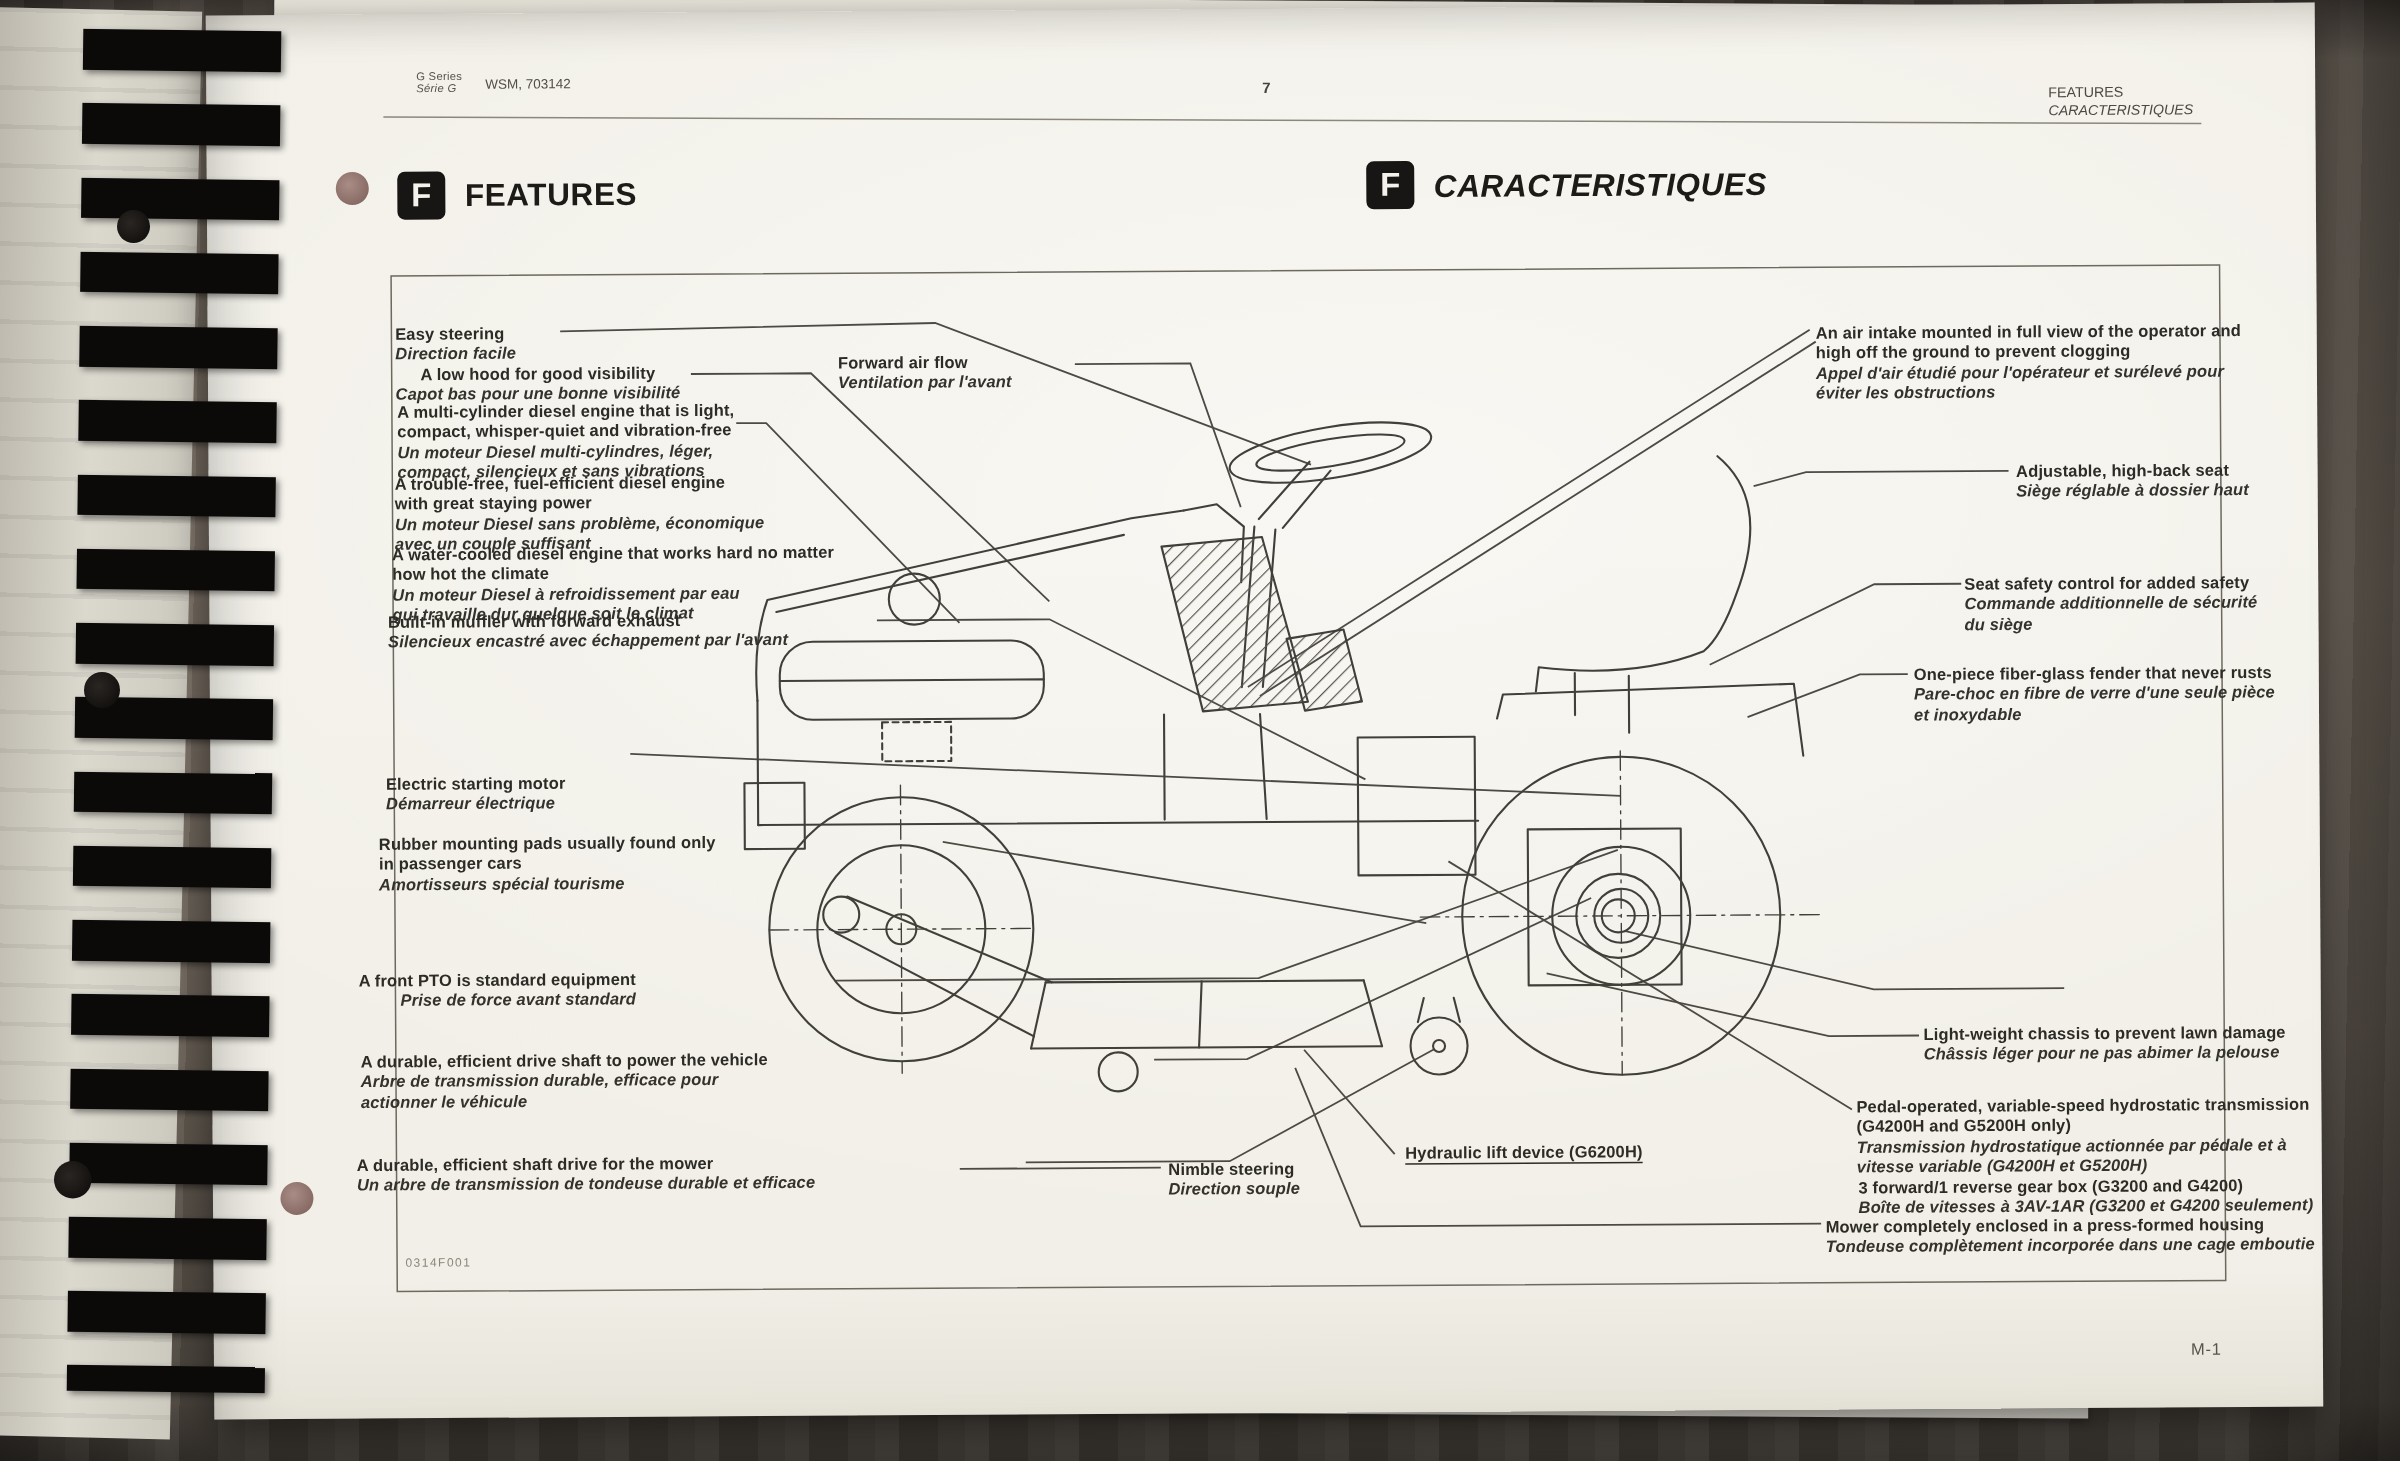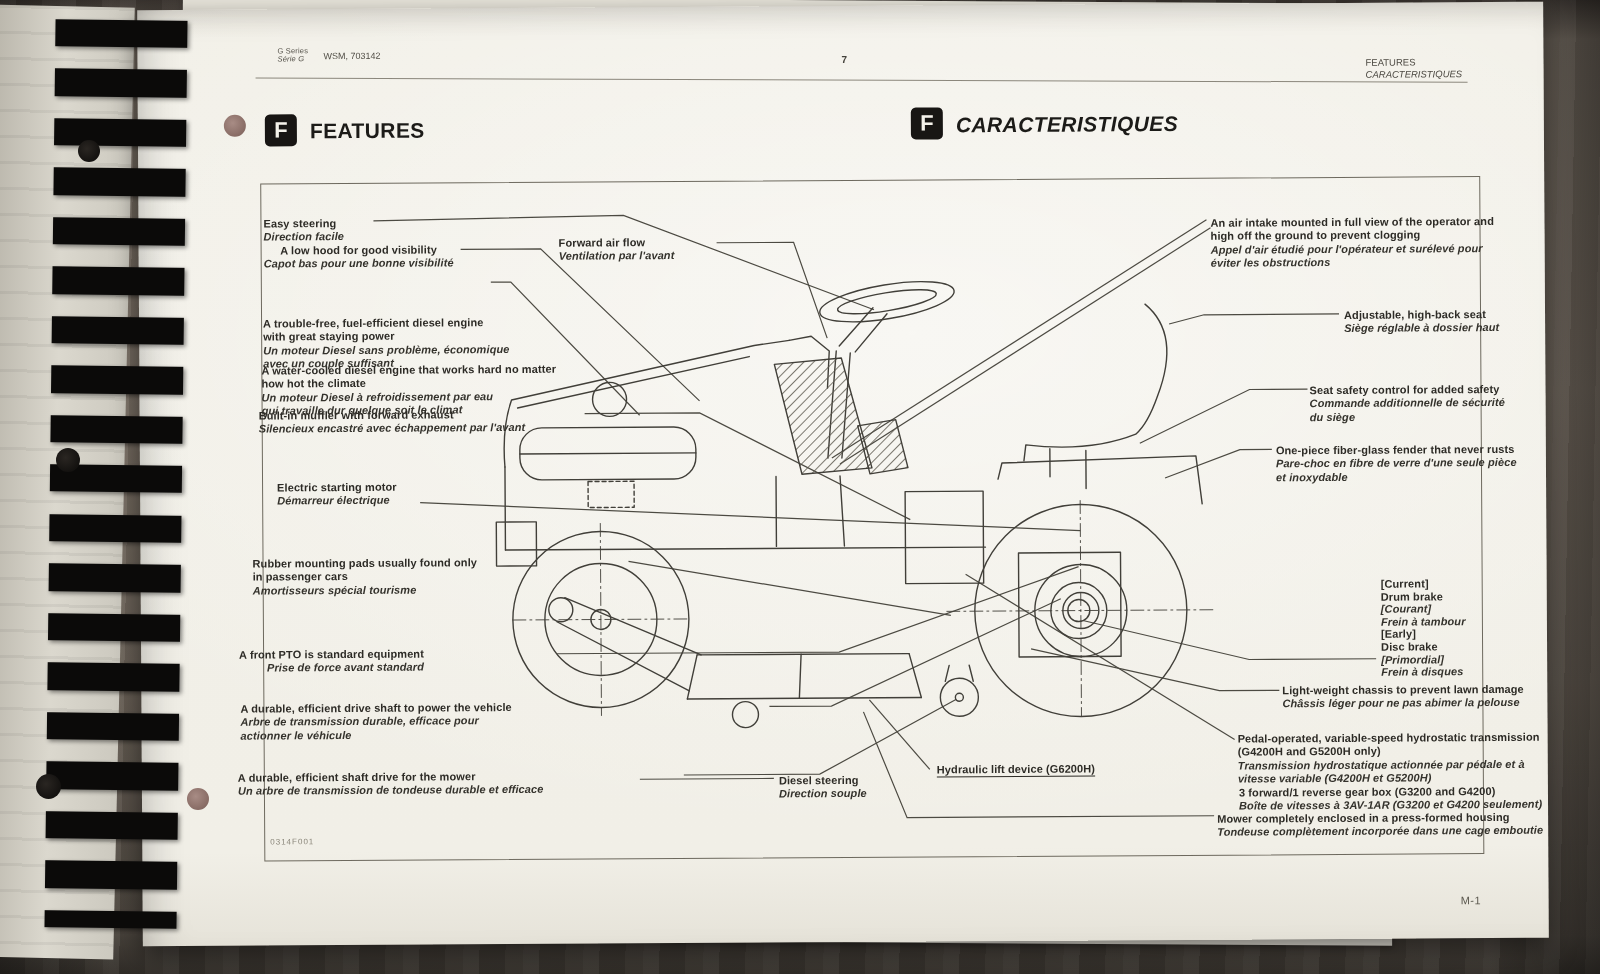--- a/index.html
+++ b/index.html
@@ -200,37 +200,43 @@
   </svg>
 
   <div class="co" style="left:125px;top:208px;">
     <span class="en">Easy steering</span>
     <span class="fr">Direction facile</span>
   </div>
   <div class="co" style="left:125px;top:235px;text-align:center;">
     <span class="en">A low hood for good visibility</span>
     <span class="fr">Capot bas pour une bonne visibilité</span>
   </div>
+  <div class="co" style="left:126px;top:260px;">
+    <span class="en">A multi-cylinder diesel engine that is light,
+compact, whisper-quiet and vibration-free</span>
+    <span class="fr">Un moteur Diesel multi-cylindres, léger,
+compact, silencieux et sans vibrations</span>
+  </div>
   <div class="co" style="left:124px;top:308px;">
     <span class="en">A trouble-free, fuel-efficient diesel engine
 with great staying power</span>
     <span class="fr">Un moteur Diesel sans problème, économique
 avec un couple suffisant</span>
   </div>
   <div class="co" style="left:122px;top:355px;">
     <span class="en">A water-cooled diesel engine that works hard no matter
 how hot the climate</span>
     <span class="fr">Un moteur Diesel à refroidissement par eau
 qui travaille dur quelque soit le climat</span>
   </div>
   <div class="co" style="left:119px;top:400px;">
     <span class="en">Built-in muffler with forward exhaust</span>
     <span class="fr">Silencieux encastré avec échappement par l'avant</span>
   </div>
-  <div class="co" style="left:117px;top:472px;margin-left:20px;">
+  <div class="co" style="left:117px;top:508px;">
     <span class="en">Electric starting motor</span>
     <span class="fr">Démarreur électrique</span>
   </div>
   <div class="co" style="left:112px;top:548px;">
     <span class="en">Rubber mounting pads usually found only
 in passenger cars</span>
     <span class="fr">Amortisseurs spécial tourisme</span>
   </div>
   <div class="co" style="left:98px;top:639px;text-align:right;">
     <span class="en">A front PTO is standard equipment</span>
@@ -244,21 +250,21 @@
   <div class="co" style="left:96px;top:762px;">
     <span class="en">A durable, efficient shaft drive for the mower</span>
     <span class="fr">Un arbre de transmission de tondeuse durable et efficace</span>
   </div>
 
   <div class="co" style="left:420px;top:229px;">
     <span class="en">Forward air flow</span>
     <span class="fr">Ventilation par l'avant</span>
   </div>
   <div class="co" style="left:637px;top:768px;">
-    <span class="en">Diesel steering</span>
+    <span class="en">Nimble steering</span>
     <span class="fr">Direction souple</span>
   </div>
   <div class="co" style="left:795px;top:758px;">
     <span class="en ul">Hydraulic lift device (G6200H)</span>
   </div>
 
   <div class="co" style="left:1072px;top:213px;">
     <span class="en">An air intake mounted in full view of the operator and
 high off the ground to prevent clogging</span>
     <span class="fr">Appel d'air étudié pour l'opérateur et surélevé pour
@@ -271,30 +277,20 @@
   <div class="co" style="left:1170px;top:381px;">
     <span class="en">Seat safety control for added safety</span>
     <span class="fr">Commande additionnelle de sécurité
 du siège</span>
   </div>
   <div class="co" style="left:1136px;top:441px;">
     <span class="en">One-piece fiber-glass fender that never rusts</span>
     <span class="fr">Pare-choc en fibre de verre d'une seule pièce
 et inoxydable</span>
   </div>
-  <div class="co brk" style="left:1240px;top:575px;">
-    <span class="en">[Current]
-Drum brake</span>
-    <span class="fr">[Courant]
-Frein à tambour</span>
-    <span class="en">[Early]
-Disc brake</span>
-    <span class="fr">[Primordial]
-Frein à disques</span>
-  </div>
   <div class="co" style="left:1141px;top:681px;">
     <span class="en">Light-weight chassis to prevent lawn damage</span>
     <span class="fr">Châssis léger pour ne pas abimer la pelouse</span>
   </div>
   <div class="co" style="left:1096px;top:729px;">
     <span class="en">Pedal-operated, variable-speed hydrostatic transmission
 (G4200H and G5200H only)</span>
     <span class="fr">Transmission hydrostatique actionnée par pédale et à
 vitesse variable (G4200H et G5200H)</span>
   </div>

